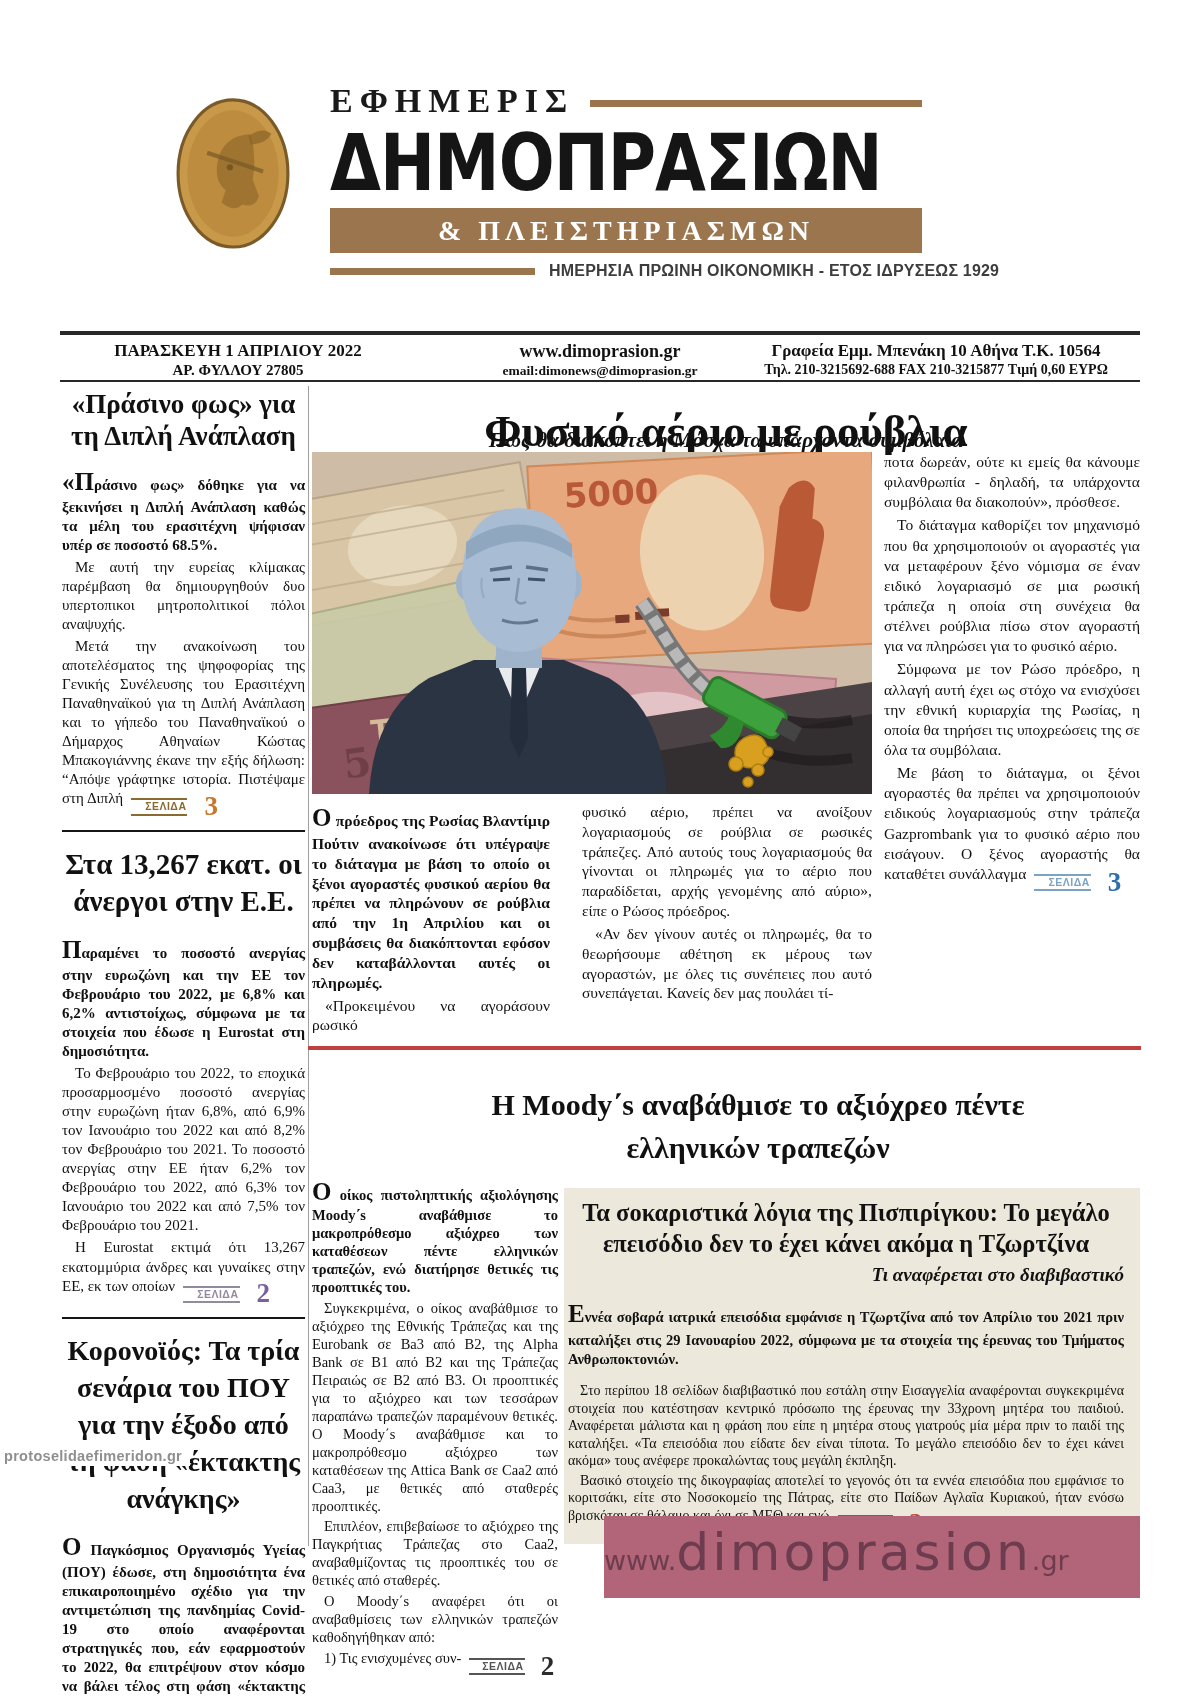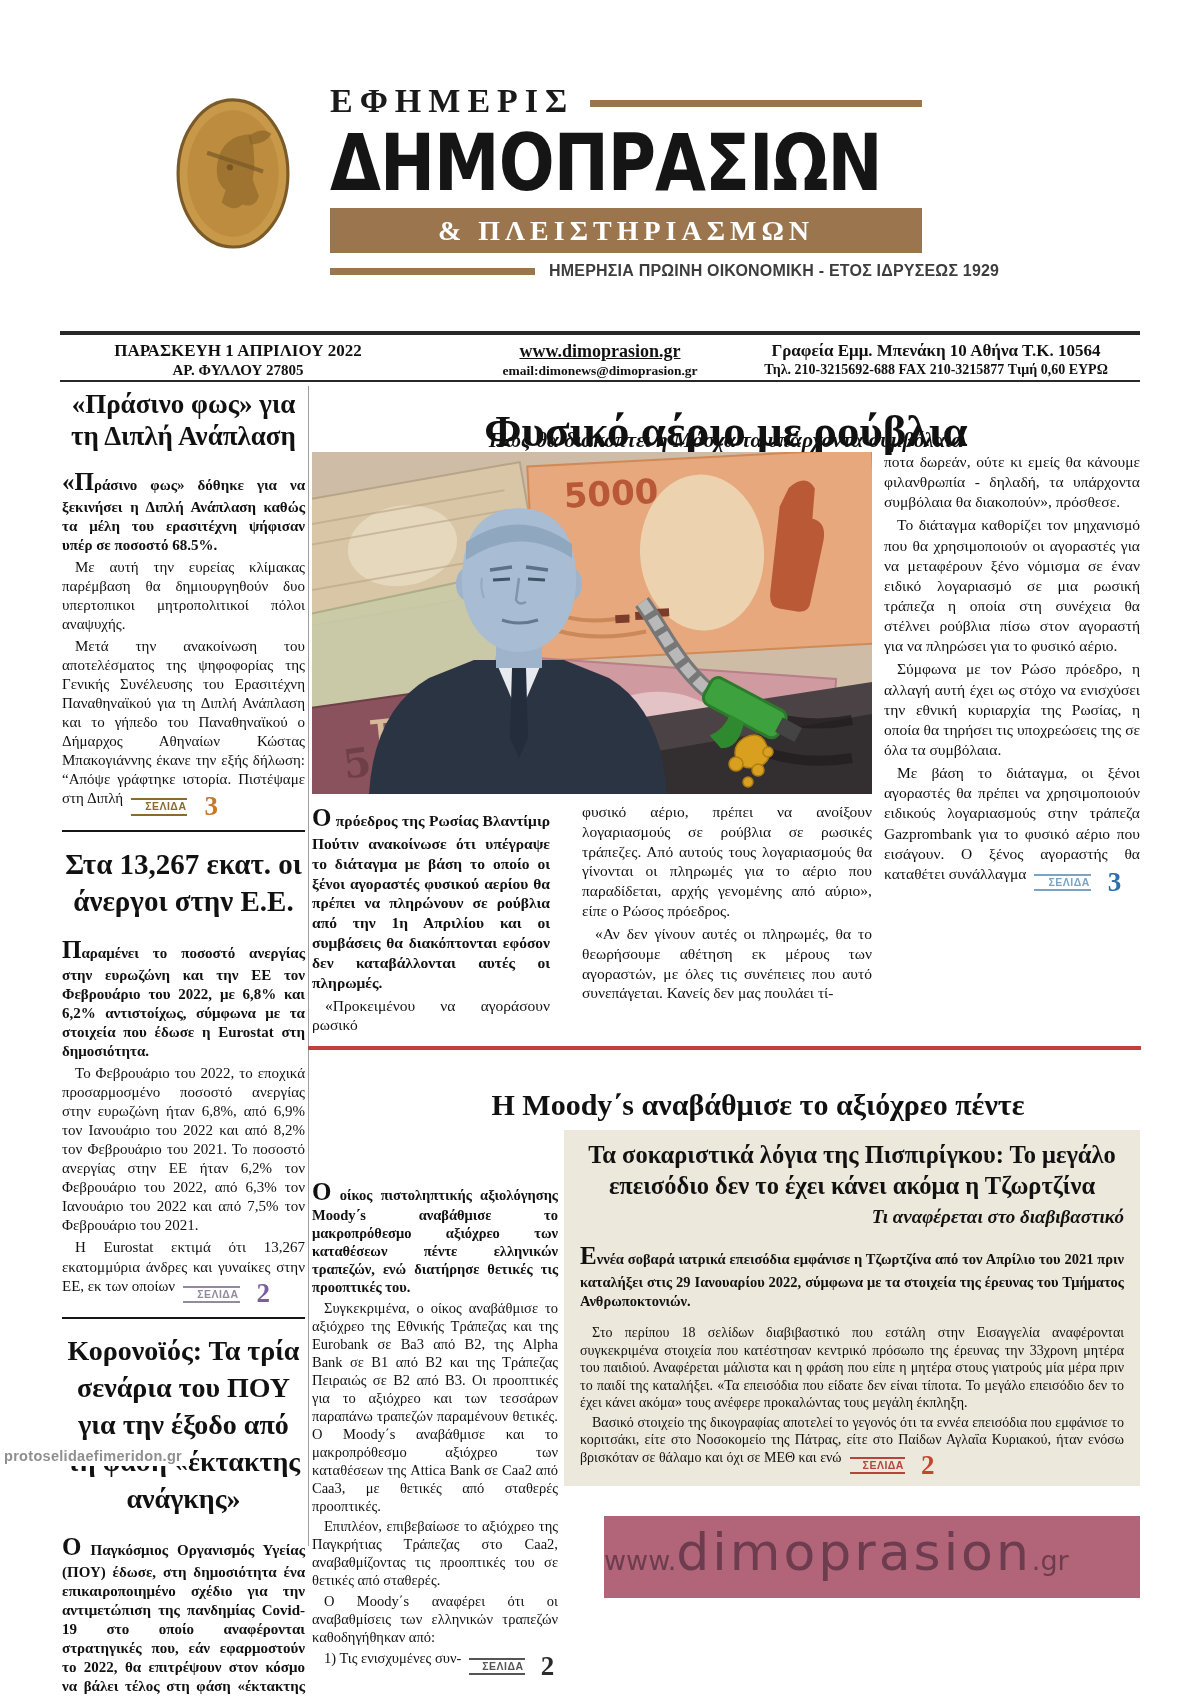--- a/index.html
+++ b/index.html
@@ -24,21 +24,21 @@
 
   .rule-thick{position:absolute;left:60px;width:1080px;top:331px;height:4px;background:#282828;}
   .rule-thin{position:absolute;left:60px;width:1080px;top:380px;height:2px;background:#282828;}
 
   .dl{position:absolute;top:340px;text-align:center;line-height:1.25;}
   .dl-left{left:88px;width:300px;}
   .dl-center{left:450px;width:300px;}
   .dl-right{left:732px;width:408px;}
   .dl .l1{font-size:17px;font-weight:bold;}
   .dl .l2{font-size:15px;font-weight:bold;}
-  .dl-center .l1{font-size:18px;text-decoration:underline;}
+  .dl-center .l1{font-size:18px;}
   .dl-center .l2{font-size:13.5px;}
   .dl-right .l2{font-size:14px;}
 
   .vdiv{position:absolute;left:308px;top:386px;width:1px;height:1160px;background:#9f9f9f;}
 
   
   .aside{position:absolute;left:62px;top:388px;width:243px;font-size:15px;line-height:1.27;
          text-align:justify;}
   .aside h3{margin:0 0 13px 0;text-align:center;font-weight:bold;}
   .t1{font-size:27px;line-height:1.2;}
@@ -79,22 +79,22 @@
   .redrule{position:absolute;left:308px;top:1046px;width:833px;height:4px;background:#c04040;}
 
   .moodhead{position:absolute;left:310px;top:1058px;width:832px;text-align:center;
             font-size:30px;font-weight:bold;line-height:1.45;margin-left:32px;}
   .moodcol{position:absolute;left:312px;top:1176px;width:246px;font-size:14.5px;line-height:1.24;
            text-align:justify;}
   .moodcol p{margin:0 0 3px 0;}
   .moodcol p.ind{text-indent:12px;}
 
   
-  .beige{position:absolute;left:564px;top:1130px;width:576px;min-height:347px;background:#ece8db;
-         box-sizing:border-box;padding:10px 16px 8px 16px;overflow:hidden;}
+  .beige{position:absolute;left:564px;top:1188px;width:576px;min-height:347px;background:#ece8db;
+         box-sizing:border-box;padding:10px 16px 8px 4px;overflow:hidden;}
   .bh{font-size:24.5px;font-weight:bold;text-align:center;line-height:1.25;margin:0;}
   .bsub{font-size:19px;font-weight:bold;font-style:italic;text-align:right;margin:5px 0 0 0;}
   .beige .blead{font-size:14.5px;font-weight:bold;text-align:justify;margin:12px 0 14px 0;line-height:1.3;}
   .beige p.bp{font-size:14px;line-height:1.25;text-align:justify;margin:0 0 2px 0;text-indent:12px;}
 
   
   .banner{position:absolute;left:604px;top:1516px;width:536px;height:82px;background:#b26579;
           display:flex;justify-content:flex-start;align-items:baseline;padding-top:10px;box-sizing:border-box;
           font-family:"DejaVu Sans",sans-serif;color:#6d3c4e;}
   .banner .bw{font-size:27px;}

